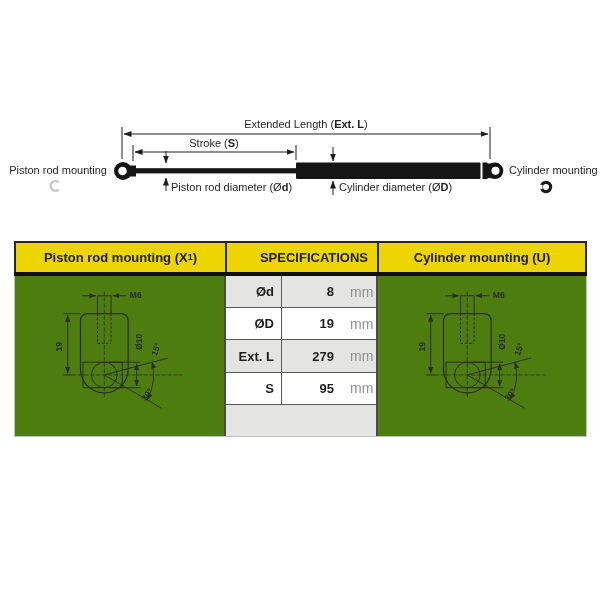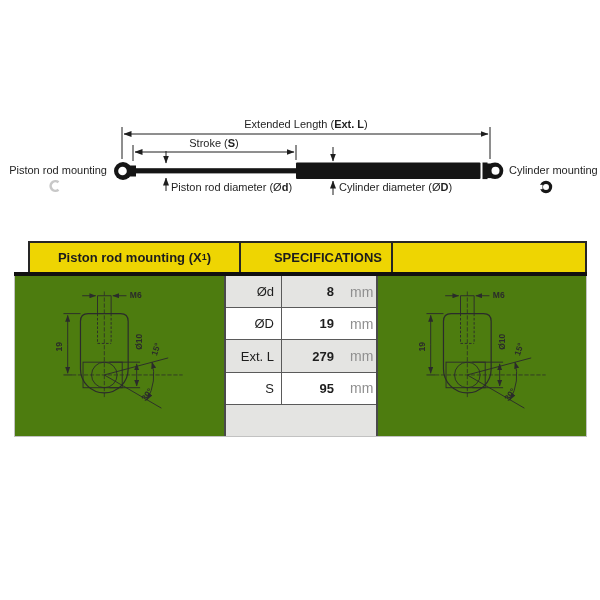--- a/index.html
+++ b/index.html
@@ -1,33 +1,33 @@
 <!DOCTYPE html>
 <html><head>
 <meta charset="utf-8">
 <style>
   html,body{margin:0;padding:0;background:#fff;}
   body{width:600px;height:600px;position:relative;font-family:"Liberation Sans",sans-serif;color:#1e1e1e;overflow:hidden;}
   svg{display:block;}
   .top-svg{position:absolute;left:0;top:0;}
   .top-svg text{font-family:"Liberation Sans",sans-serif;font-size:11px;fill:#1f1f1f;}
   .panel{position:absolute;left:14px;top:241px;width:573px;}
-  .panel-header{display:flex;height:31px;border:2px solid #262626;border-bottom:none;box-sizing:border-box;background:#eed502;margin-left:14px;}
+  .panel-header{display:flex;height:31px;border:2px solid #262626;border-bottom:none;box-sizing:border-box;background:#eed502;}
   .hcell{display:flex;align-items:center;justify-content:center;font-size:13px;font-weight:bold;color:#1c1c1c;box-sizing:border-box;}
   .hcell.c1{width:209px;}
   .hcell.c2{width:154px;border-left:2px solid #262626;border-right:2px solid #262626;padding-left:24px;}
   .hcell.c3{flex:1;}
   .hcell sub{font-size:9px;line-height:1;}
   .rule{height:4px;background:#101010;}
   .panel-body{position:relative;height:161px;border:1px solid #c2c2c2;border-top:none;box-sizing:border-box;background:#4d7c0f;}
   .specs-table{position:absolute;left:209px;top:0;bottom:0;width:154px;box-sizing:border-box;border-left:2px solid #4a4a4a;border-right:2px solid #4a4a4a;display:flex;flex-direction:column;}
   .srow{flex:1;display:flex;border-bottom:1px solid #5a5a5a;box-sizing:border-box;background:#fff;}
   .srow:last-child{border-bottom:none;}
   .srow:nth-child(odd){background:#e4e4e2;}
-  .slabel{width:56px;border-right:1px solid #5a5a5a;display:flex;align-items:center;justify-content:flex-end;padding-right:7px;font-size:13px;font-weight:normal;box-sizing:border-box;}
+  .slabel{width:56px;border-right:1px solid #5a5a5a;display:flex;align-items:center;justify-content:flex-end;padding-right:7px;font-size:13px;font-weight:bold;box-sizing:border-box;}
   .svalue{flex:1;display:flex;align-items:center;justify-content:flex-end;padding-right:6px;box-sizing:border-box;}
   .snum{font-size:13px;font-weight:bold;}
   .sunit{width:20px;margin-left:16px;font-size:14px;color:#8f8f8f;text-align:center;}
   .draw{position:absolute;top:11px;}
   .draw-left{left:28px;}
   .draw-right{left:391px;}
   .draw text{font-family:"Liberation Sans",sans-serif;font-size:10px;font-weight:bold;fill:#2b2b2b;}
 </style>
 </head>
 <body>
@@ -85,20 +85,21 @@
 </svg>
 
 <div class="panel">
   <div class="panel-header">
     <div class="hcell c1">
         <span>Piston rod mounting (X</span>
         <sub>1</sub>
         <span>)</span>
       </div>
     <div class="hcell c2">SPECIFICATIONS</div>
+    <div class="hcell c3">Cylinder mounting (U)</div>
   </div>
   <div class="rule"></div>
   <div class="panel-body">
 
     <svg class="draw draw-left" width="155" height="135" viewBox="0 0 182 158">
       <defs>
         <marker id="aL" viewBox="0 0 8 6" refX="7.5" refY="3" markerWidth="8" markerHeight="6" orient="auto" markerUnits="userSpaceOnUse">
           <path d="M0,0L8,3L0,6Z" fill="#2b2b2b"></path>
         </marker>
       </defs>

